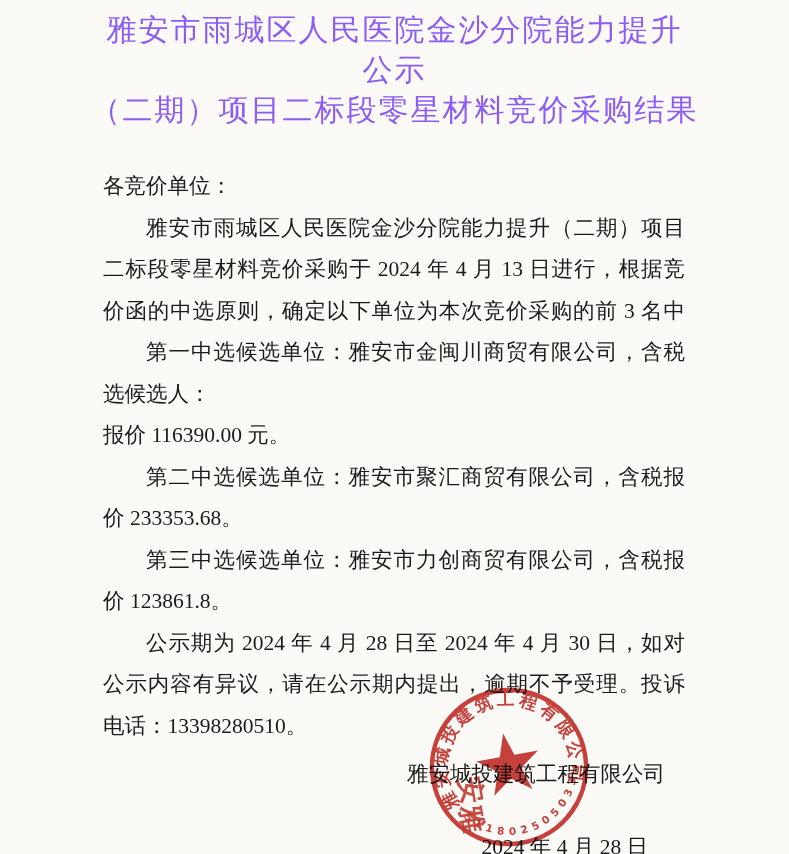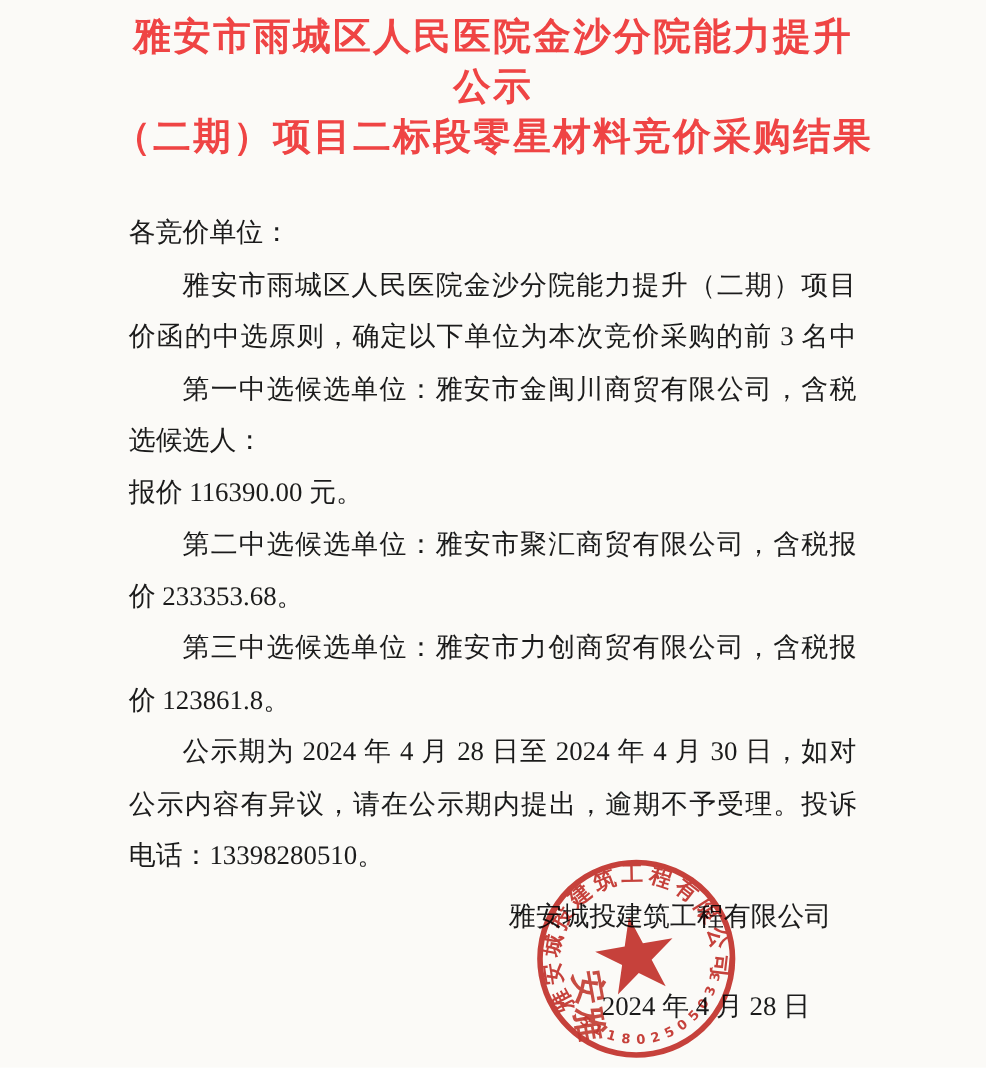--- a/index.html
+++ b/index.html
@@ -8,25 +8,25 @@
     width:789px;height:854px;
     background:#fbfaf7;
     font-family:"Liberation Serif","DejaVu Serif",serif;
     color:#1b1b1b;
     overflow:hidden;
   }
   .title{
     padding-top:10px;
     text-align:center;
     font-family:"Liberation Sans","DejaVu Sans",sans-serif;
-    font-weight:bold;
+    font-weight:normal;
     font-size:30px;
     line-height:40px;
     letter-spacing:2px;
-    color:#ef4444;
+    color:#8b5cf6;
   }
   .doc-body{
     margin-top:36px;
     padding:0 104px 0 103px;
     font-size:21.5px;
     line-height:41.5px;
   }
   .line{white-space:nowrap;}
   .line.justify{
     white-space:normal;
@@ -73,20 +73,21 @@
 
   <div class="title">
     <div>雅安市雨城区人民医院金沙分院能力提升</div>
     <div>公示</div>
     <div>（二期）项目二标段零星材料竞价采购结果</div>
   </div>
 
   <div class="doc-body">
       <div class="line">各竞价单位：</div>
       <div class="line indent justify">雅安市雨城区人民医院金沙分院能力提升（二期）项目</div>
+      <div class="line justify">二标段零星材料竞价采购于 2024 年 4 月 13 日进行，根据竞</div>
       <div class="line justify">价函的中选原则，确定以下单位为本次竞价采购的前 3 名中</div>
       <div class="line indent justify">第一中选候选单位：雅安市金闽川商贸有限公司，含税</div>
       <div class="line">选候选人：</div>
       <div class="line">报价 116390.00 元。</div>
       <div class="line indent justify">第二中选候选单位：雅安市聚汇商贸有限公司，含税报</div>
       <div class="line">价 233353.68。</div>
       <div class="line indent justify">第三中选候选单位：雅安市力创商贸有限公司，含税报</div>
       <div class="line">价 123861.8。</div>
       <div class="line indent justify">公示期为 2024 年 4 月 28 日至 2024 年 4 月 30 日，如对</div>
       <div class="line justify">公示内容有异议，请在公示期内提出，逾期不予受理。投诉</div>

